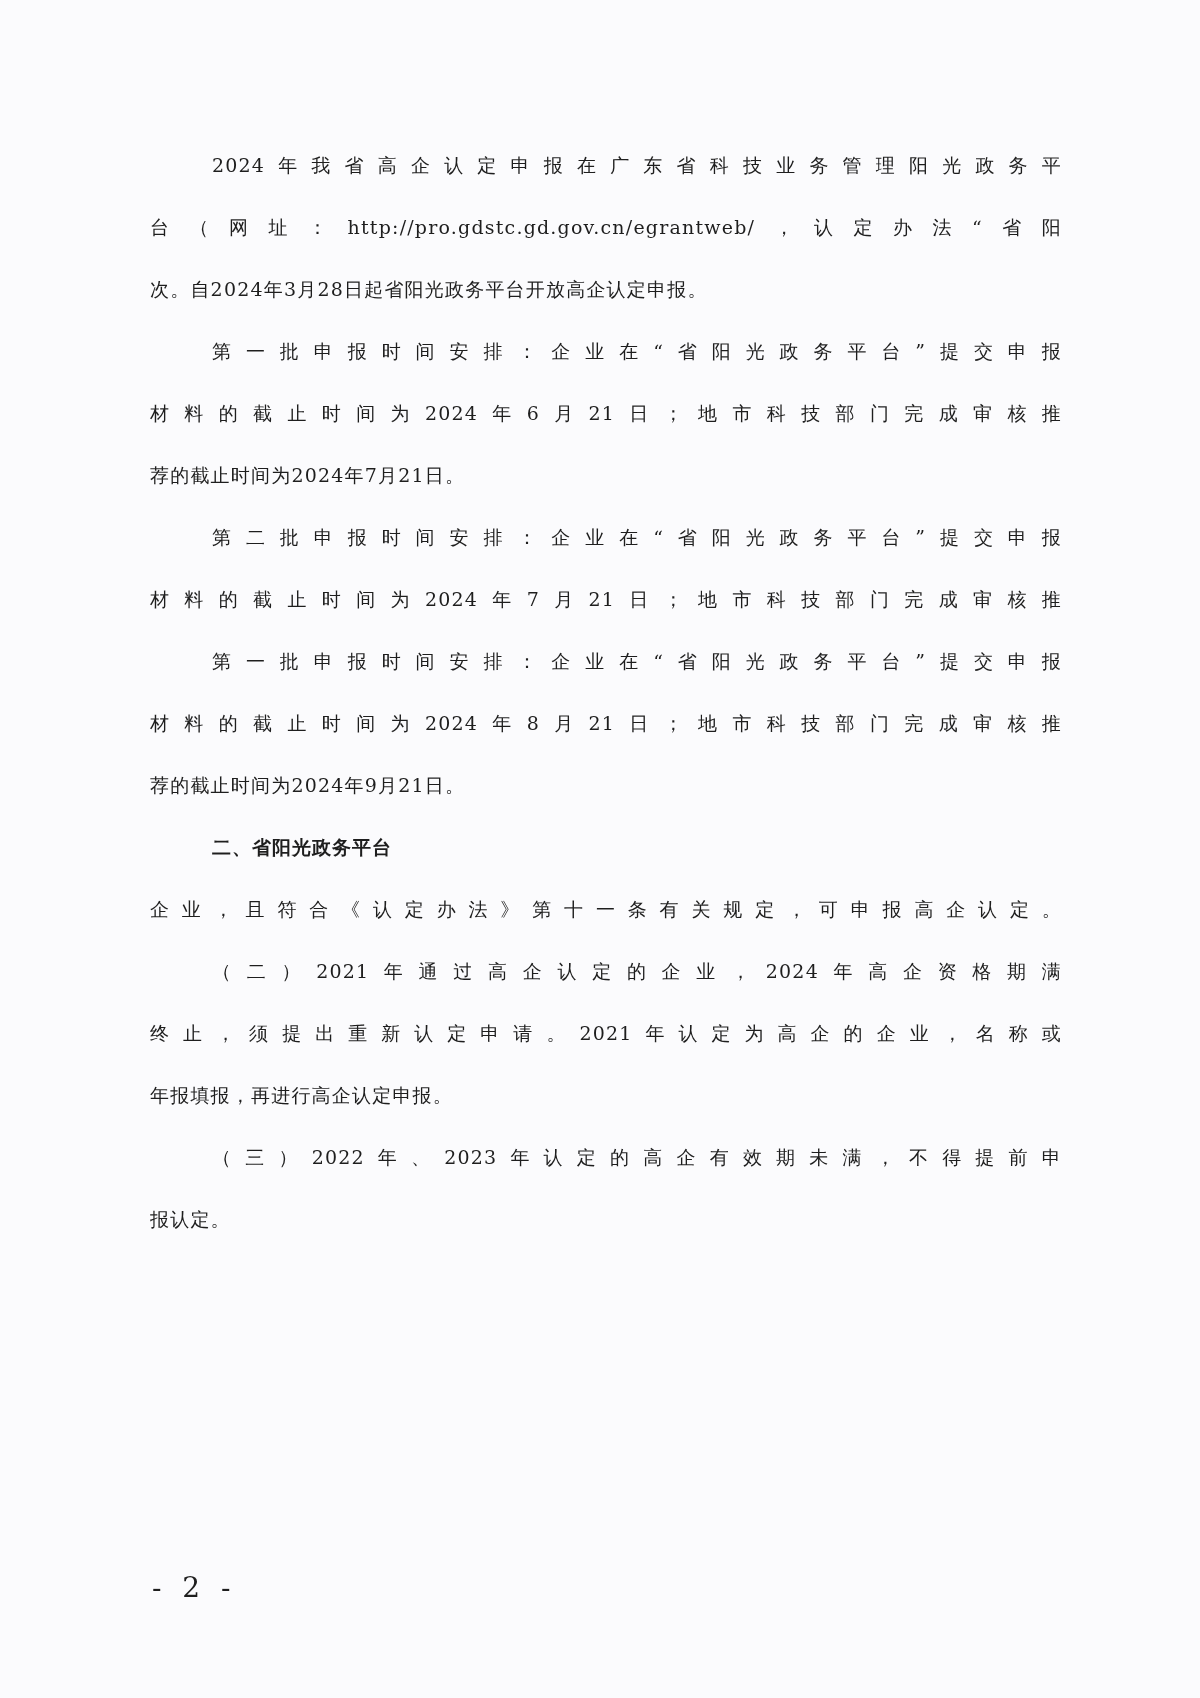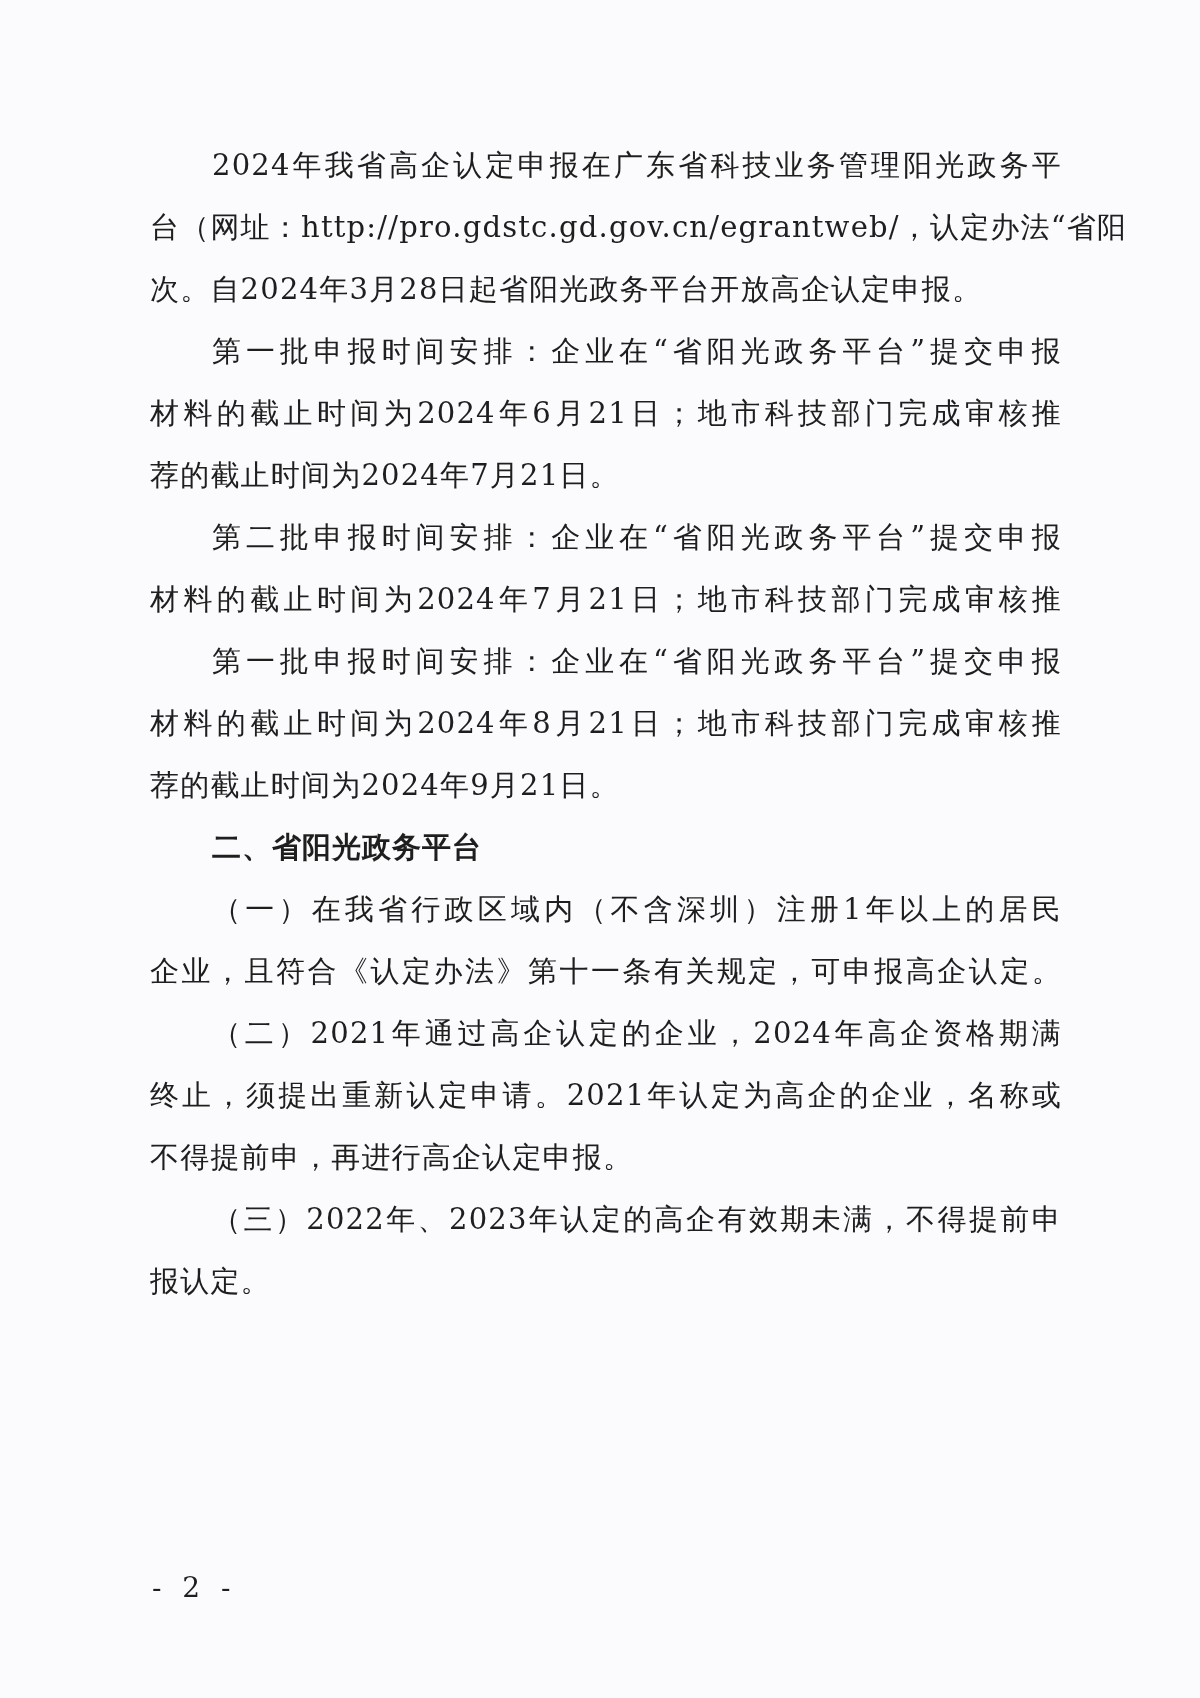--- a/index.html
+++ b/index.html
@@ -17,21 +17,21 @@
     }
     .page {
       position: absolute;
       left: 150px;
       top: 134px;
       width: 912px;
     }
     .line {
       height: 62px;
       line-height: 62px;
-      font-size: 29px;
+      font-size: 19px;
       white-space: nowrap;
       letter-spacing: 1.2px;
     }
     .line.indent {
       padding-left: 62px;
     }
     .line.just {
       text-align: justify;
       text-align-last: justify;
     }
@@ -65,24 +65,23 @@
 
   <div class="line indent just">第二批申报时间安排：企业在“省阳光政务平台”提交申报</div>
   <div class="line just">材料的截止时间为2024年7月21日；地市科技部门完成审核推</div>
 
   <div class="line indent just">第一批申报时间安排：企业在“省阳光政务平台”提交申报</div>
   <div class="line just">材料的截止时间为2024年8月21日；地市科技部门完成审核推</div>
   <div class="line">荐的截止时间为2024年9月21日。</div>
 
   <div class="line indent heading">二、省阳光政务平台</div>
 
-  <div class="line indent just">（一）在我省行政区域内（不含深圳）注册1年以上的居民</div>
   <div class="line just">企业，且符合《认定办法》第十一条有关规定，可申报高企认定。</div>
 
   <div class="line indent just">（二）2021年通过高企认定的企业，2024年高企资格期满</div>
   <div class="line just">终止，须提出重新认定申请。2021年认定为高企的企业，名称或</div>
-  <div class="line">不得提前申，再进行高企认定申报。</div>
+  <div class="line">年报填报，再进行高企认定申报。</div>
 
   <div class="line indent just">（三）2022年、2023年认定的高企有效期未满，不得提前申</div>
   <div class="line">报认定。</div>
 </div>
 
 <div class="page-number">- 2 -</div>
 
 </body></html>

